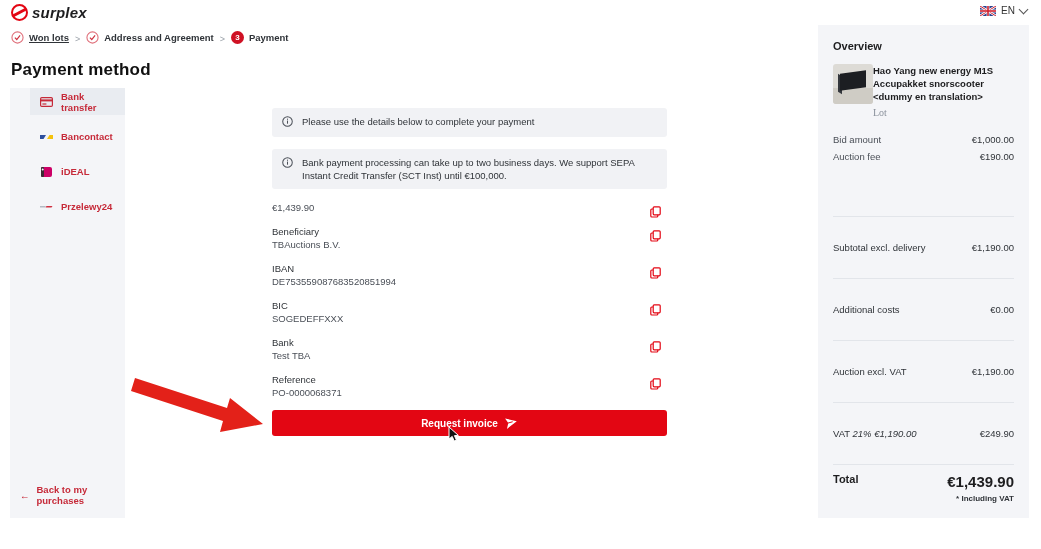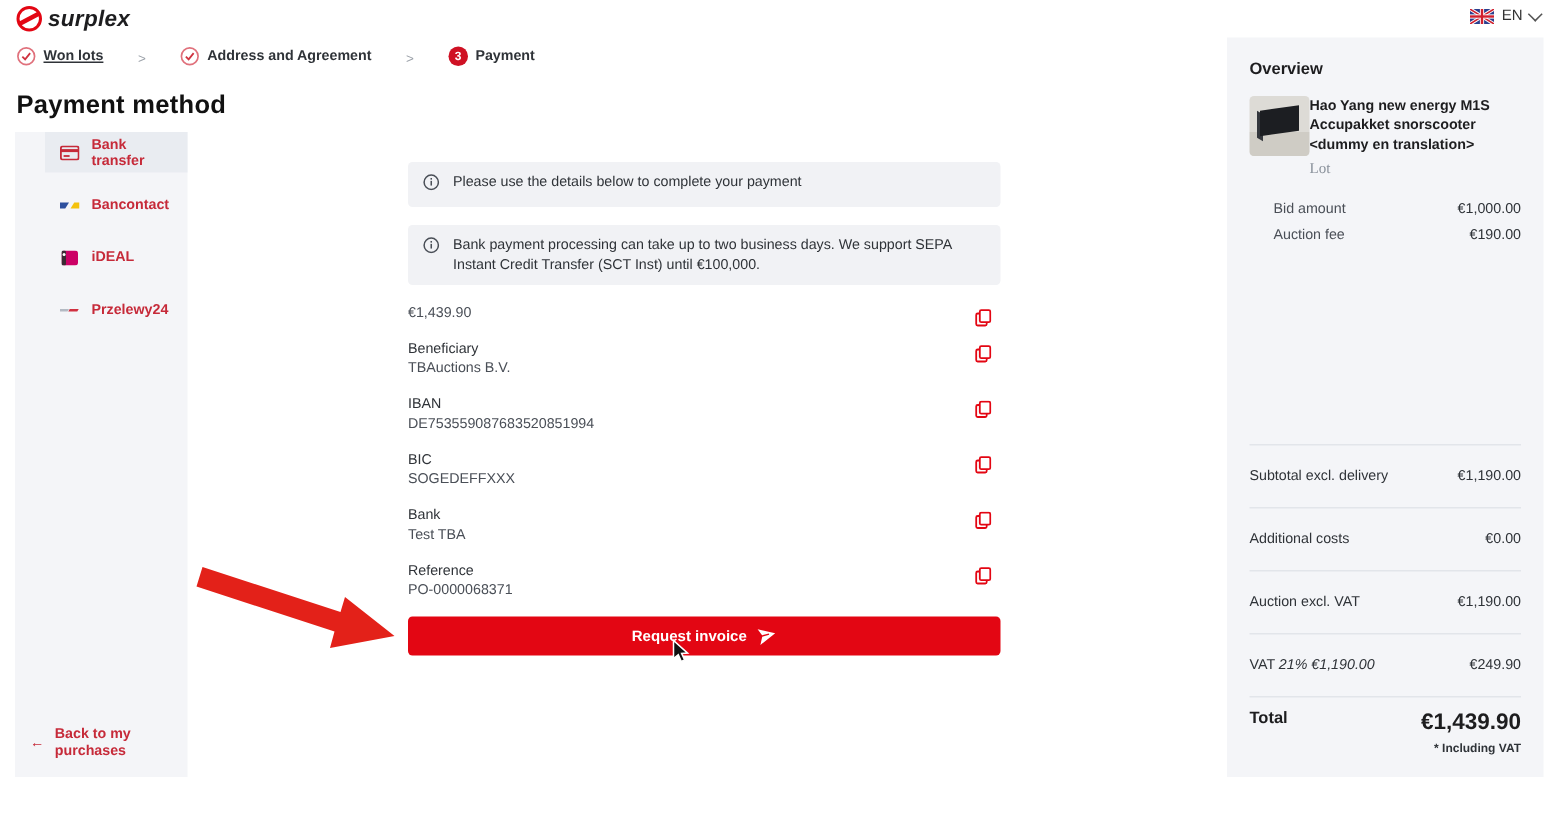--- a/index.html
+++ b/index.html
@@ -8,21 +8,21 @@
 
   
   .logo { position:absolute; left:11px; top:4px; display:flex; align-items:center; gap:4px; }
   .logo-mark { width:17px; height:17px; border:2px solid #e30613; border-radius:50%; position:relative; }
   .logo-mark::before { content:""; position:absolute; left:-1px; top:5px; width:15px; height:3px; background:#e30613; transform:rotate(-28deg); }
   .logo-text { font-size:15px; font-weight:bold; font-style:italic; color:#1d1d1f; letter-spacing:.2px; }
   .lang { position:absolute; right:14px; top:5px; display:flex; align-items:center; gap:5px; font-size:10px; color:#333; }
   .chev { width:7px; height:7px; border-right:1.5px solid #555; border-bottom:1.5px solid #555; transform:rotate(45deg); margin-top:-3px; }
 
   
-  .crumbs { position:absolute; left:11px; top:31px; display:flex; align-items:flex-end; gap:23px; font-size:9.5px; color:#2f3338; }
+  .crumbs { position:absolute; left:11px; top:31px; display:flex; align-items:flex-end; gap:6px; font-size:9.5px; color:#2f3338; }
   .crumb { display:flex; align-items:center; gap:5px; }
   .crumb-label { font-weight:600; }
   .crumb-label.u { text-decoration:underline; }
   .crumb-sep { color:#9aa0a8; font-size:9px; }
   .badge-num { width:13px; height:13px; border-radius:50%; background:#cf1124; color:#fff; font-size:8px; font-weight:bold; display:flex; align-items:center; justify-content:center; }
   .crumb-current { font-weight:bold; }
 
   
   .page-title { position:absolute; left:11px; top:60px; font-size:17px; font-weight:800; color:#111; letter-spacing:.2px; }
 
@@ -50,25 +50,25 @@
   .ov-title { font-size:11px; font-weight:bold; color:#1d1d1f; margin-bottom:12px; }
   .lot { display:flex; gap:0; }
   .lot-thumb { width:40px; height:40px; border-radius:3px; background:#dddbd6; position:relative; overflow:hidden; flex:0 0 40px; }
   .lot-thumb .floor { position:absolute; bottom:0; left:0; width:100%; height:16px; background:#cfccc5; }
   .lot-thumb .box { position:absolute; left:7px; top:8px; width:26px; height:17px; background:#1c1e22; transform:skewY(-8deg); }
   .lot-thumb .box-side { position:absolute; left:5px; top:11px; width:4px; height:18px; background:#34373d; transform:skewY(30deg); }
   .lot-info { flex:1; }
   .lot-title { font-size:9.5px; font-weight:bold; line-height:13px; color:#1d1d1f; }
   .lot-type { font-size:10px; color:#8a919b; margin-top:4px;font-family:Liberation Serif, serif; }
   .ov-row { display:flex; justify-content:space-between; font-size:9.5px; margin-top:6px; }
-  .ov-row .l { color:#4a4f57;margin-left:16px; }
+  .ov-row .l { color:#4a4f57; }
   .ov-row .v { color:#2f3338; }
   .ov-rows { margin-top:10px; }
   .totals { margin-top:auto; }
-  .t-row { display:flex; justify-content:space-between; font-size:9.5px; padding:15px 0; border-top:1px solid #e2e5ea; color:#2f3338; }
+  .t-row { display:flex; justify-content:space-between; font-size:9.5px; padding:25px 0; border-top:1px solid #e2e5ea; color:#2f3338; }
   .t-row .ital { font-style:italic; }
   .t-total { border-top:1px solid #e2e5ea; padding-top:8px; display:flex; justify-content:space-between; }
   .t-total .l { font-size:11px; font-weight:bold; color:#1d1d1f; }
   .t-total .right { text-align:right; }
   .t-total .v { font-size:15px; font-weight:bold; color:#1d1d1f; }
   .t-note { font-size:8px; font-weight:bold; color:#2f3338; margin-top:3px; text-align:right; }
 
   
   .overlay { position:absolute; left:0; top:0; width:1041px; height:549px; pointer-events:none; }
 </style>

